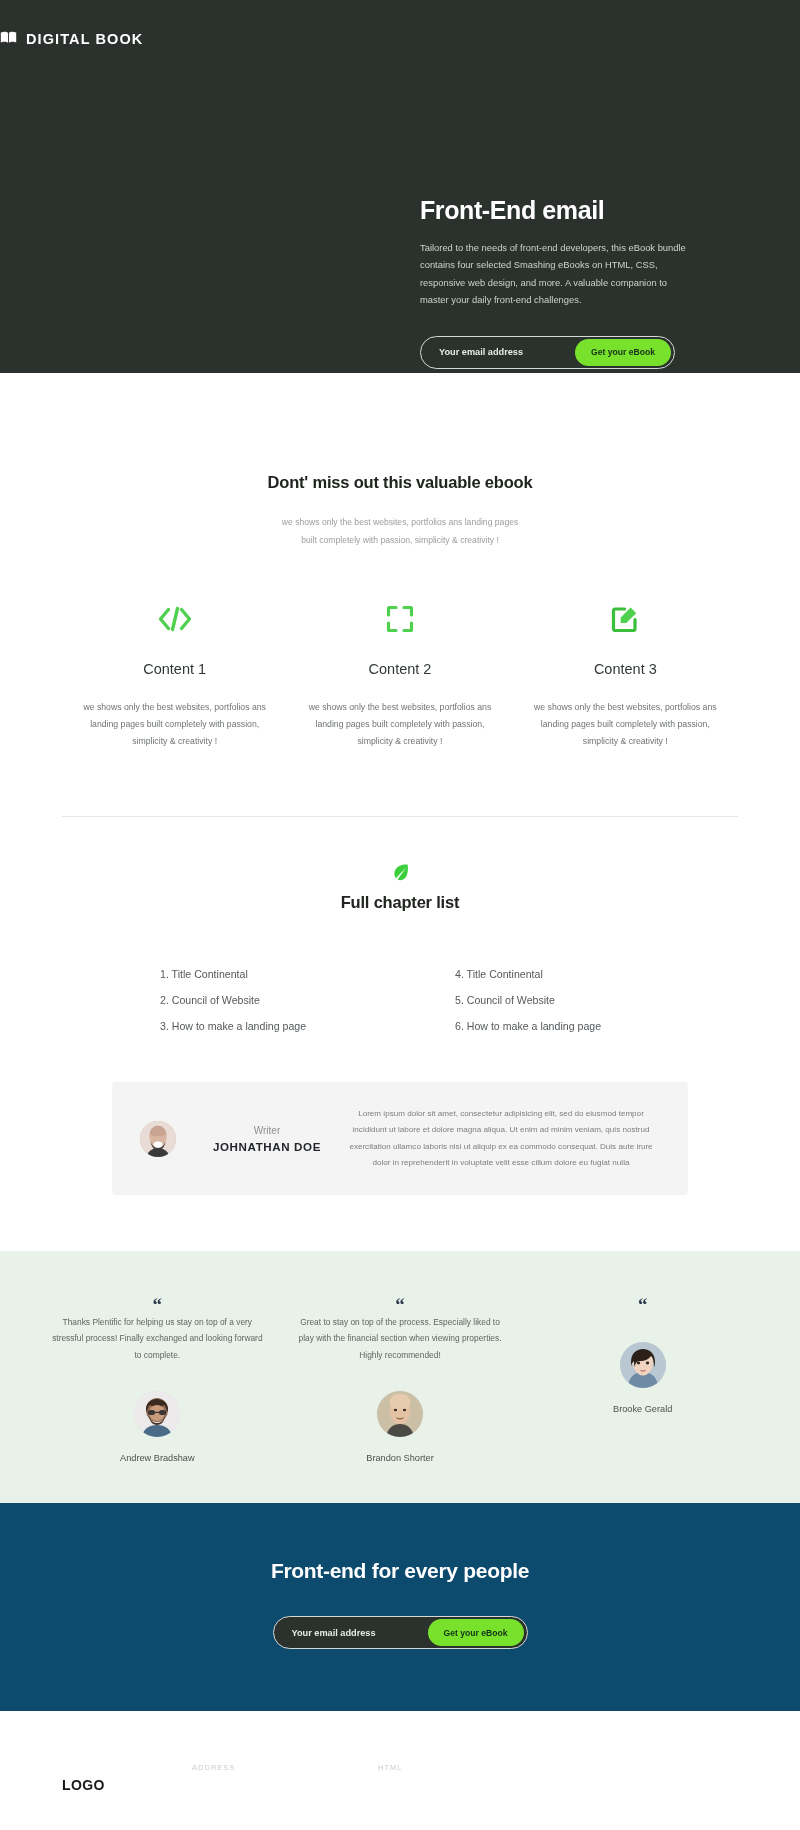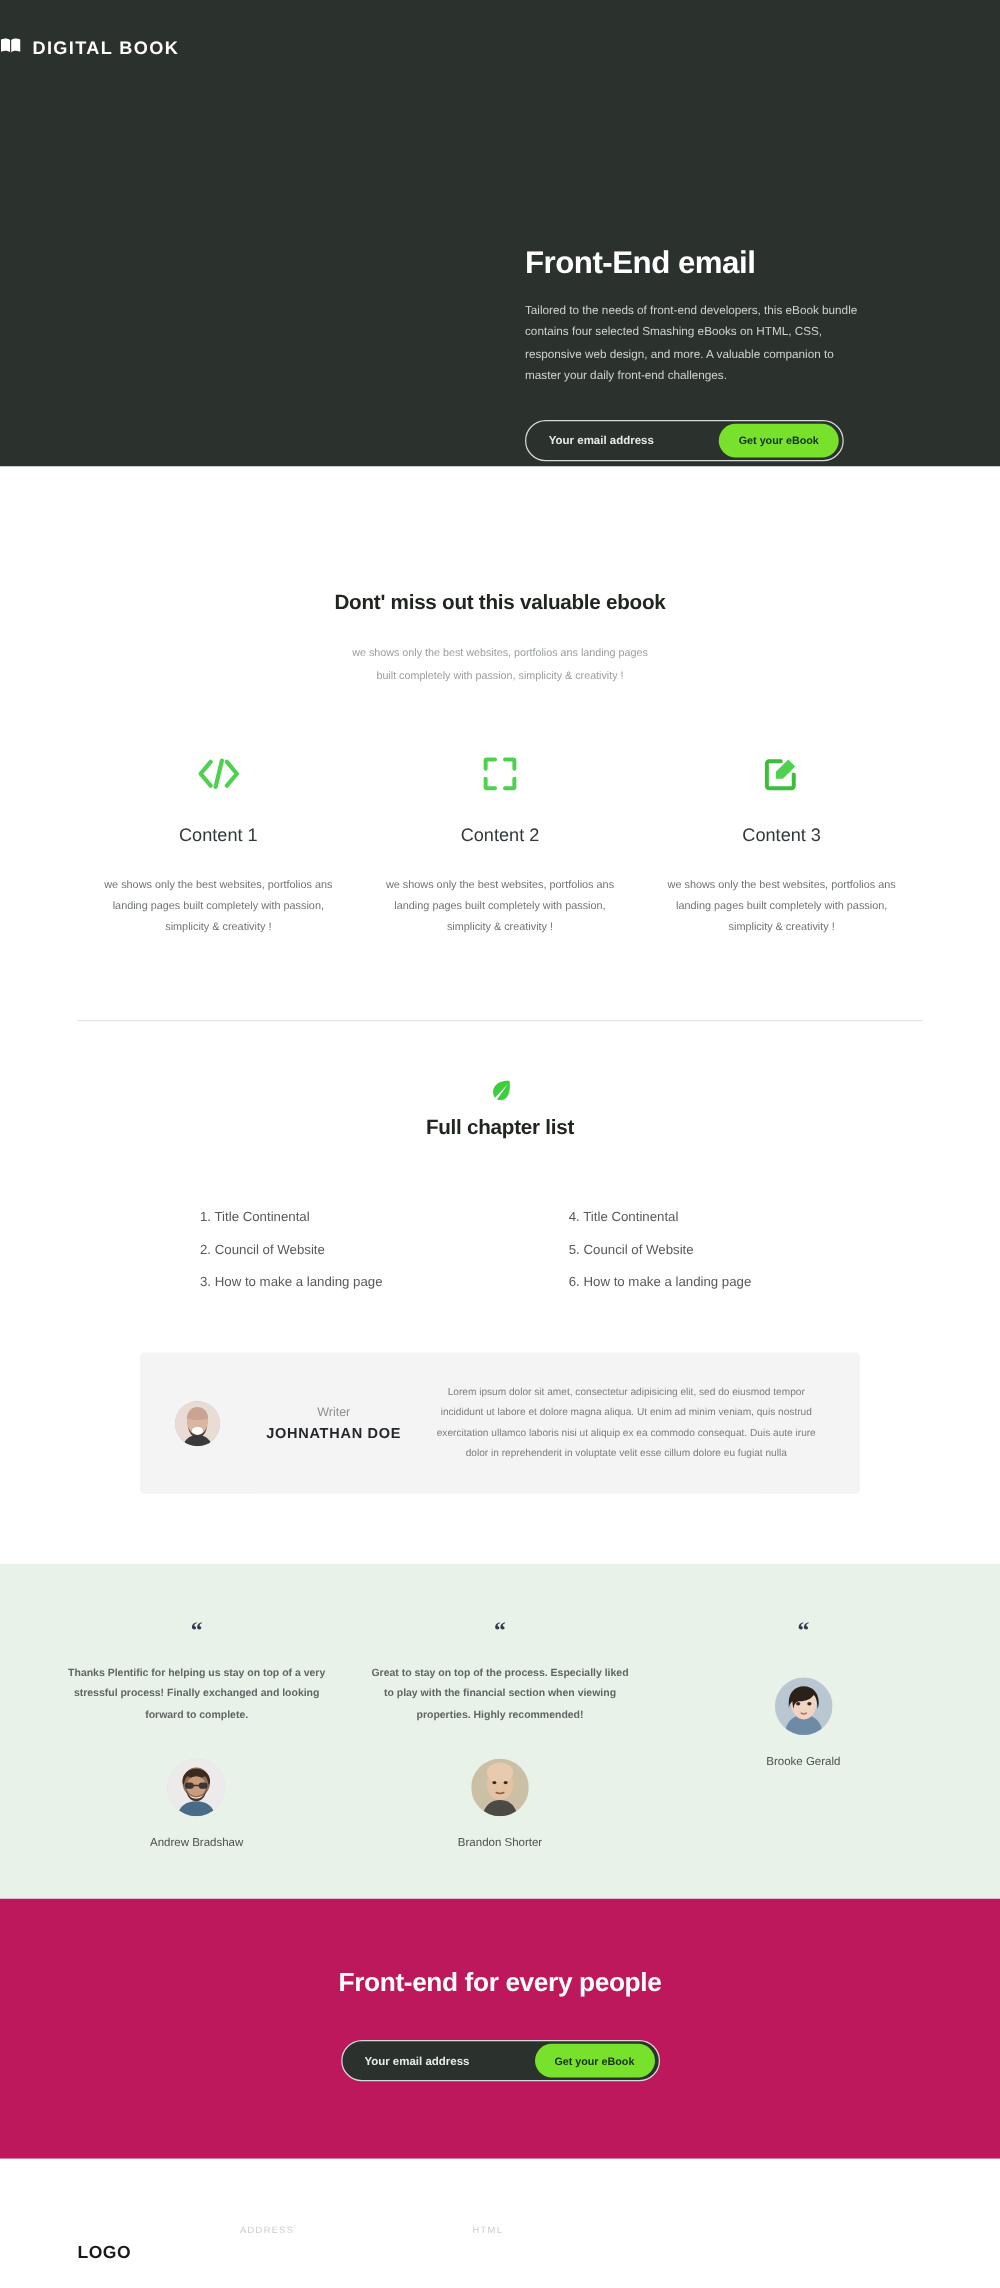--- a/index.html
+++ b/index.html
@@ -151,31 +151,31 @@
   .testimonials {
     margin-top:56px; background:#e8f2e8; padding:44px 36px 40px;
     display:flex;
   }
   .tcol { flex:1; text-align:center; padding:0 16px; }
   .quote-mark {
     font-size:19px; color:#2f3b4f; font-weight:700; font-family:"Liberation Serif", serif;
     line-height:1;
   }
   .tquote {
-    margin-top:16px; font-size:8.4px; color:#5f6663; line-height:1.95;font-weight:bold;
+    font-size:8.4px; color:#5f6663; line-height:1.95;
   }
   .tavatar {
     width:46px; height:46px; border-radius:50%;
     margin:28px auto 0; overflow:hidden; background:#d9d9d9;
   }
   .tname { margin-top:16px; font-size:9.2px; color:#4c514e; }
 
   
   .cta-band {
-    background:#be185d; padding:56px 0 62px; text-align:center;
+    background:#0c4a6e; padding:56px 0 62px; text-align:center;
   }
   .cta-h2 {
     color:#fff; font-size:21px; font-weight:800; letter-spacing:-.3px;
     margin-bottom:33px;
   }
   .cta-form { display:inline-flex; }
 
   
   .footer {
     background:#fff; padding:52px 62px 60px;

